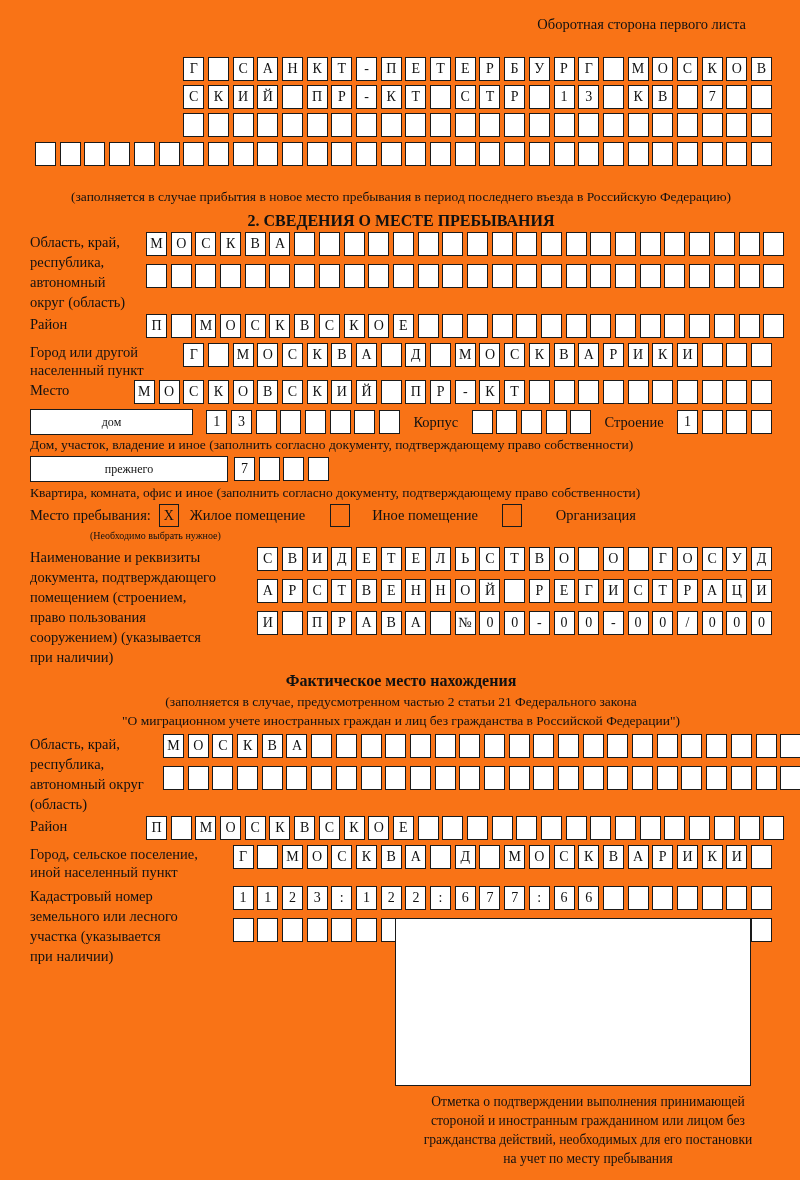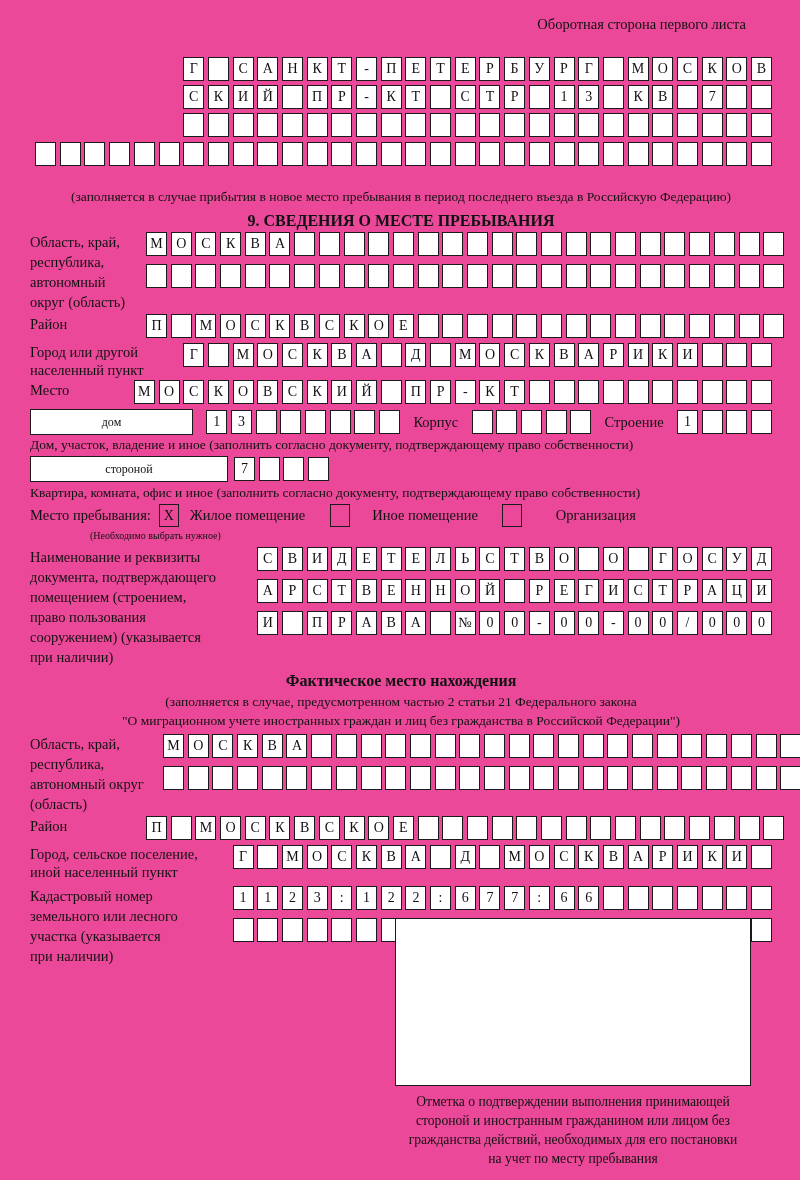--- a/index.html
+++ b/index.html
@@ -2,21 +2,21 @@
 <html><head>
 <meta charset="utf-8">
 <style>
   html,body{margin:0;padding:0;background:#ffffff;}
   .page{
     position:relative;
     width:800px;height:1180px;
     margin:0 auto;
     box-sizing:border-box;
     padding:16px 28px 0 30px;
-    background:#ec4899;
+    background:#f97316;
     color:#111;
     font-family:"Liberation Serif","DejaVu Serif",serif;
     font-size:14.5px;
     overflow:hidden;
   }
   .corner{text-align:right;margin-right:26px;font-size:14.5px;}
   .field{display:flex;align-items:flex-start;}
   .lbl{flex:0 0 auto;line-height:20px;font-size:14.5px;padding-right:8px;}
   .lbl.tight{line-height:18px;}
   .rows{flex:1;display:flex;flex-direction:column;gap:4px;}
@@ -49,21 +49,21 @@
     width:20px;height:23px;box-sizing:border-box;border:1.6px solid #1a1a1a;
     display:flex;align-items:center;justify-content:center;font-size:14px;flex:0 0 auto;
   }
   .staynote{text-align:left;padding-left:60px;font-size:10px;line-height:18px;}
   .centerlines{text-align:center;font-size:13.5px;line-height:19px;}
   .stamp{
     position:absolute;left:395px;top:918px;width:356px;height:168px;
     box-sizing:border-box;border:1.6px solid #1a1a1a;background:#fff;
   }
   .stampcap{
-    position:absolute;left:360px;top:1092px;width:426px;
+    position:absolute;left:375px;top:1092px;width:426px;
     text-align:center;font-size:13.6px;line-height:19px;
   }
   .mt2{margin-top:2px;}.mt4{margin-top:4px;}.mt5{margin-top:5px;}
   .mt6{margin-top:22px;}.mt1{margin-top:1px;}.mt24{margin-top:24px;}
 </style>
 </head>
 <body>
 
 <div class="page">
 
@@ -178,21 +178,21 @@
       <span class="cell"></span>
       <span class="cell"></span>
       <span class="cell"></span>
       <span class="cell"></span>
       <span class="cell"></span>
       <span class="cell"></span>
       <span class="cell"></span>
     </div>
   <div class="note mt6">(заполняется в случае прибытия в новое место пребывания в период последнего въезда в Российскую Федерацию)</div>
 
-  <div class="header mt5">9. СВЕДЕНИЯ О МЕСТЕ ПРЕБЫВАНИЯ</div>
+  <div class="header mt5">2. СВЕДЕНИЯ О МЕСТЕ ПРЕБЫВАНИЯ</div>
 
   <div class="field mt1">
     <div class="lbl" style="width:108px;">
         <div>Область, край,</div>
         <div>республика,</div>
         <div>автономный</div>
         <div>округ (область)</div>
       </div>
     <div class="rows g8">
       <div class="boxes">
@@ -375,21 +375,21 @@
     <div class="boxes left">
         <span class="cell">1</span>
         <span class="cell"></span>
         <span class="cell"></span>
         <span class="cell"></span>
       </div>
   </div>
   <div class="note mt1" style="text-align:left;">Дом, участок, владение и иное (заполнить согласно документу, подтверждающему право собственности)</div>
 
   <div class="aptrow mt2">
-    <div class="widebox aptbox">стороной</div>
+    <div class="widebox aptbox">прежнего</div>
     <div class="boxes left">
         <span class="cell">7</span>
         <span class="cell"></span>
         <span class="cell"></span>
         <span class="cell"></span>
       </div>
   </div>
   <div class="note mt2" style="text-align:left;">Квартира, комната, офис и иное (заполнить согласно документу, подтверждающему право собственности)</div>
 
   <div class="stay mt2">

